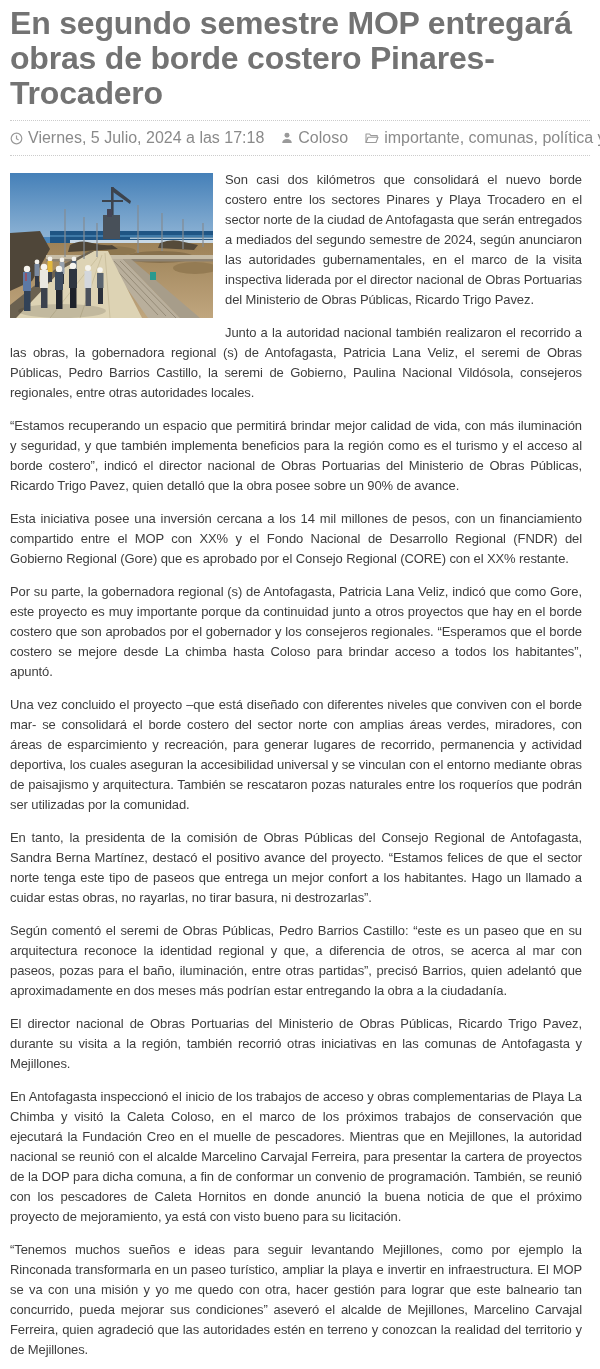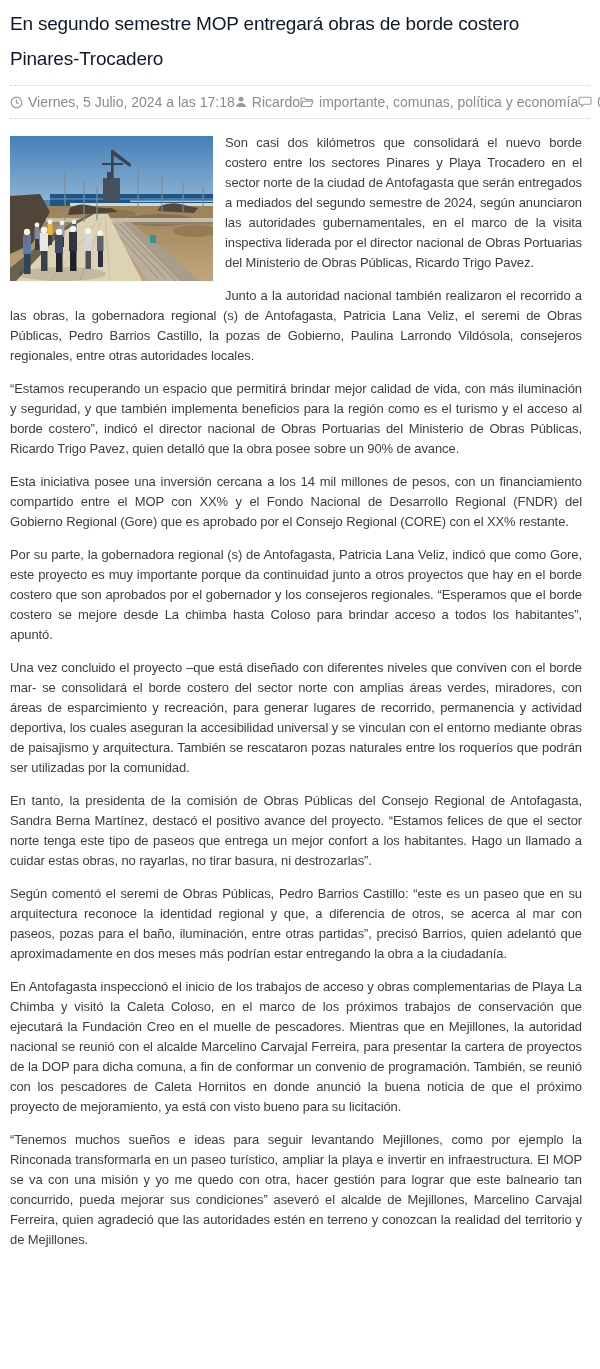--- a/index.html
+++ b/index.html
@@ -1,28 +1,28 @@
 <!DOCTYPE html>
 <html lang="es"><head>
 <meta charset="utf-8">
 <style>
   html,body{margin:0;padding:0;background:#ffffff;}
   body{width:600px;font-family:"Liberation Sans","DejaVu Sans",sans-serif;}
   .container{padding:6px 10px 4px 10px;}
 
   h1.title{
-    font-size:19px;line-height:35px;font-weight:400;color:#0f172a;
+    font-size:32px;line-height:35px;font-weight:700;color:#737373;
     margin:0 0 9px 0;letter-spacing:-0.2px;
   }
 
   .meta{
-    display:flex;align-items:center;
+    display:flex;align-items:center;gap:17px;
     border-top:1px dotted #cccccc;border-bottom:1px dotted #cccccc;
     padding:8px 0;margin:0 0 14px 0;
-    color:#8a8a8a;font-size:14px;white-space:nowrap;
+    color:#8a8a8a;font-size:16px;white-space:nowrap;
   }
   .meta-item{display:flex;align-items:center;gap:5px;}
   .meta-item svg{display:block;}
 
   .article-body p{
     font-size:13px;line-height:20px;color:#3e3e3e;
     text-align:justify;margin:0 8px 13px 0;letter-spacing:-0.1px;
   }
   .subheading{
     font-size:13.5px;line-height:20px;font-weight:700;color:#222222;
@@ -52,21 +52,21 @@
       </span>
       <span>Viernes, 5 Julio, 2024 a las 17:18</span>
     </span>
     <span class="meta-item">
       <span>
         <svg width="12" height="12" viewBox="0 0 13 13" fill="#9a9a9a">
           <circle cx="6.5" cy="3.6" r="2.7"></circle>
           <path d="M1.3 12c0-3 2.3-4.4 5.2-4.4s5.2 1.4 5.2 4.4z"></path>
         </svg>
       </span>
-      <span>Ricardo</span>
+      <span>Coloso</span>
     </span>
     <span class="meta-item">
       <span>
         <svg width="14" height="12" viewBox="0 0 14 12" fill="none" stroke="#9a9a9a" stroke-width="1.1" stroke-linejoin="round">
           <path d="M1 10.5V2h3.6l1.3 1.6h6.3v1.6"></path>
           <path d="M1 10.5l2-5.3h10l-2 5.3z"></path>
         </svg>
       </span>
       <span>importante, comunas, política y economía</span>
     </span>
@@ -186,26 +186,27 @@
               <rect x="75.5" y="115" width="5.5" height="18" fill="#4b515c"></rect>
             <circle cx="90" cy="97" r="2.8" fill="#f6f4ee"></circle>
               <rect x="87" y="100" width="6.5" height="15" fill="#5a646f"></rect>
               <rect x="88" y="115" width="5" height="16" fill="#2b303a"></rect>
           </g>
         </g>
       </svg>
     </div>
 
     <p>Son casi dos kilómetros que consolidará el nuevo borde costero entre los sectores Pinares y Playa Trocadero en el sector norte de la ciudad de Antofagasta que serán entregados a mediados del segundo semestre de 2024, según anunciaron las autoridades gubernamentales, en el marco de la visita inspectiva liderada por el director nacional de Obras Portuarias del Ministerio de Obras Públicas, Ricardo Trigo Pavez.</p>
-    <p>Junto a la autoridad nacional también realizaron el recorrido a las obras, la gobernadora regional (s) de Antofagasta, Patricia Lana Veliz, el seremi de Obras Públicas, Pedro Barrios Castillo, la pozas de Gobierno, Paulina Larrondo Vildósola, consejeros regionales, entre otras autoridades locales.</p>
+    <p>Junto a la autoridad nacional también realizaron el recorrido a las obras, la gobernadora regional (s) de Antofagasta, Patricia Lana Veliz, el seremi de Obras Públicas, Pedro Barrios Castillo, la seremi de Gobierno, Paulina Nacional Vildósola, consejeros regionales, entre otras autoridades locales.</p>
     <p>“Estamos recuperando un espacio que permitirá brindar mejor calidad de vida, con más iluminación y seguridad, y que también implementa beneficios para la región como es el turismo y el acceso al borde costero”, indicó el director nacional de Obras Portuarias del Ministerio de Obras Públicas, Ricardo Trigo Pavez, quien detalló que la obra posee sobre un 90% de avance.</p>
     <p>Esta iniciativa posee una inversión cercana a los 14 mil millones de pesos, con un financiamiento compartido entre el MOP con XX% y el Fondo Nacional de Desarrollo Regional (FNDR) del Gobierno Regional (Gore) que es aprobado por el Consejo Regional (CORE) con el XX% restante.</p>
     <p>Por su parte, la gobernadora regional (s) de Antofagasta, Patricia Lana Veliz, indicó que como Gore, este proyecto es muy importante porque da continuidad junto a otros proyectos que hay en el borde costero que son aprobados por el gobernador y los consejeros regionales. “Esperamos que el borde costero se mejore desde La chimba hasta Coloso para brindar acceso a todos los habitantes”, apuntó.</p>
     <p>Una vez concluido el proyecto –que está diseñado con diferentes niveles que conviven con el borde mar- se consolidará el borde costero del sector norte con amplias áreas verdes, miradores, con áreas de esparcimiento y recreación, para generar lugares de recorrido, permanencia y actividad deportiva, los cuales aseguran la accesibilidad universal y se vinculan con el entorno mediante obras de paisajismo y arquitectura. También se rescataron pozas naturales entre los roqueríos que podrán ser utilizadas por la comunidad.</p>
     <p>En tanto, la presidenta de la comisión de Obras Públicas del Consejo Regional de Antofagasta, Sandra Berna Martínez, destacó el positivo avance del proyecto. “Estamos felices de que el sector norte tenga este tipo de paseos que entrega un mejor confort a los habitantes. Hago un llamado a cuidar estas obras, no rayarlas, no tirar basura, ni destrozarlas”.</p>
     <p>Según comentó el seremi de Obras Públicas, Pedro Barrios Castillo: “este es un paseo que en su arquitectura reconoce la identidad regional y que, a diferencia de otros, se acerca al mar con paseos, pozas para el baño, iluminación, entre otras partidas”, precisó Barrios, quien adelantó que aproximadamente en dos meses más podrían estar entregando la obra a la ciudadanía.</p>
 
 
+    <p>El director nacional de Obras Portuarias del Ministerio de Obras Públicas, Ricardo Trigo Pavez, durante su visita a la región, también recorrió otras iniciativas en las comunas de Antofagasta y Mejillones.</p>
     <p>En Antofagasta inspeccionó el inicio de los trabajos de acceso y obras complementarias de Playa La Chimba y visitó la Caleta Coloso, en el marco de los próximos trabajos de conservación que ejecutará la Fundación Creo en el muelle de pescadores. Mientras que en Mejillones, la autoridad nacional se reunió con el alcalde Marcelino Carvajal Ferreira, para presentar la cartera de proyectos de la DOP para dicha comuna, a fin de conformar un convenio de programación. También, se reunió con los pescadores de Caleta Hornitos en donde anunció la buena noticia de que el próximo proyecto de mejoramiento, ya está con visto bueno para su licitación.</p>
     <p>“Tenemos muchos sueños e ideas para seguir levantando Mejillones, como por ejemplo la Rinconada transformarla en un paseo turístico, ampliar la playa e invertir en infraestructura. El MOP se va con una misión y yo me quedo con otra, hacer gestión para lograr que este balneario tan concurrido, pueda mejorar sus condiciones” aseveró el alcalde de Mejillones,  Marcelino Carvajal Ferreira, quien agradeció que las autoridades estén en terreno y conozcan la realidad del territorio y de Mejillones.</p>
 
   </div>
 </div>
 
 </body></html>

